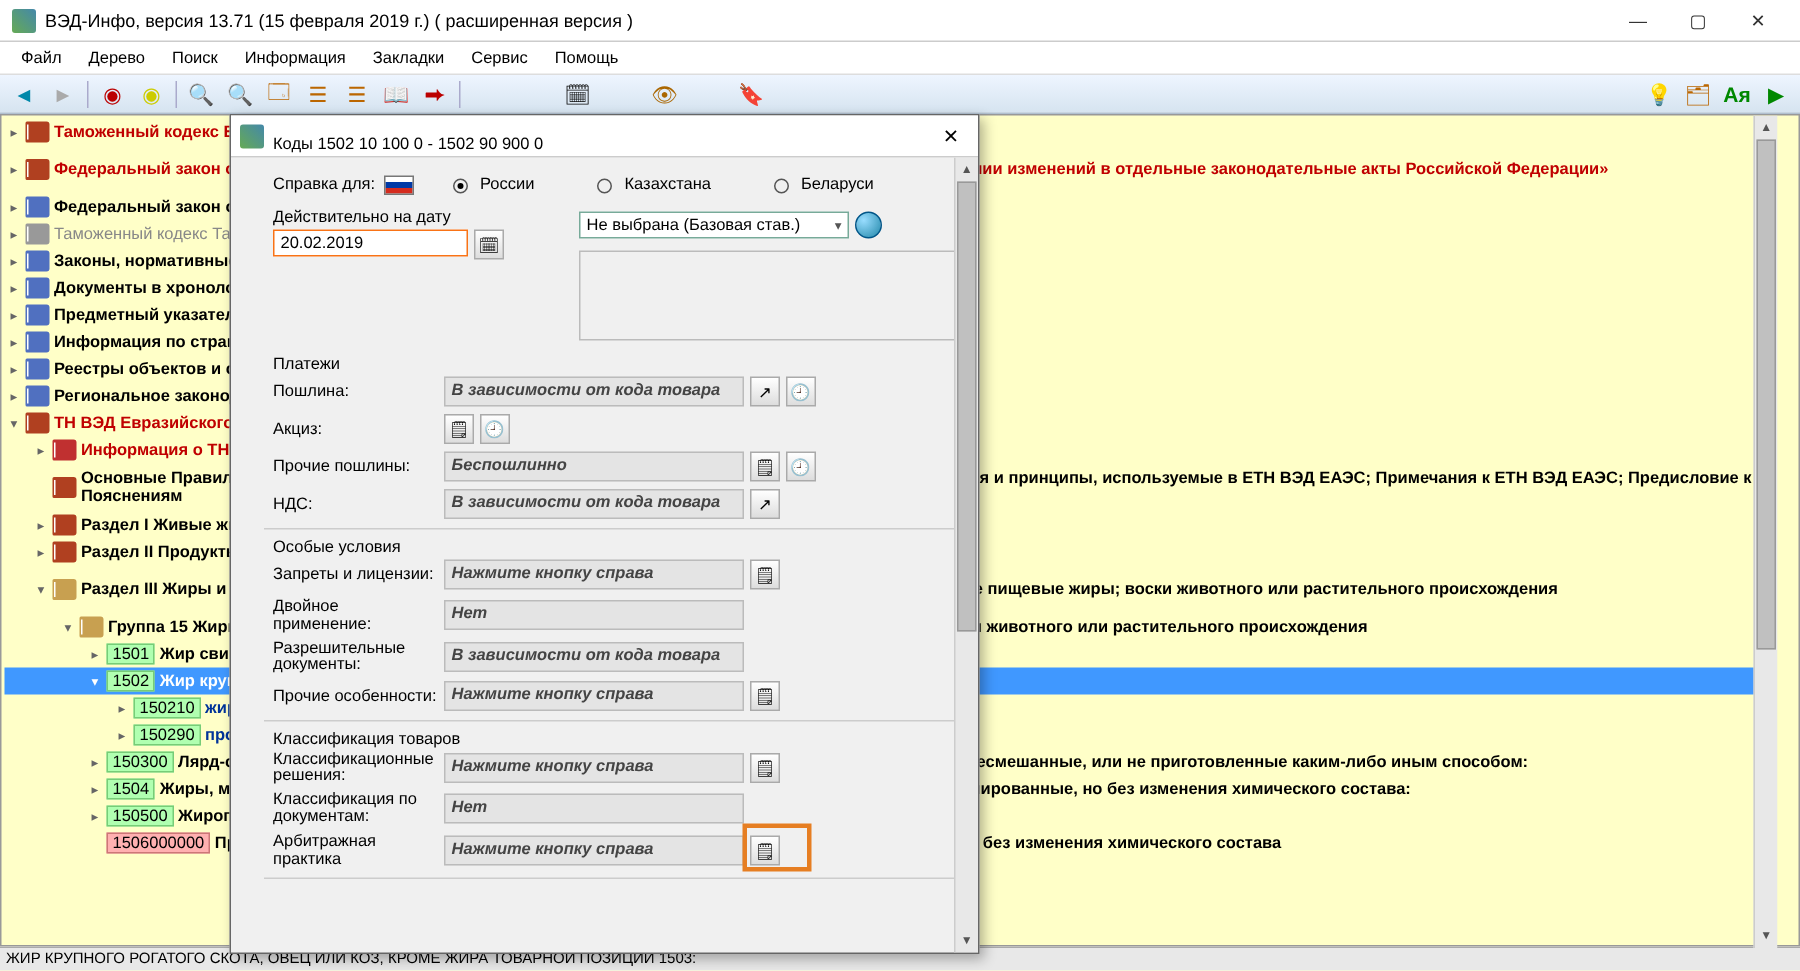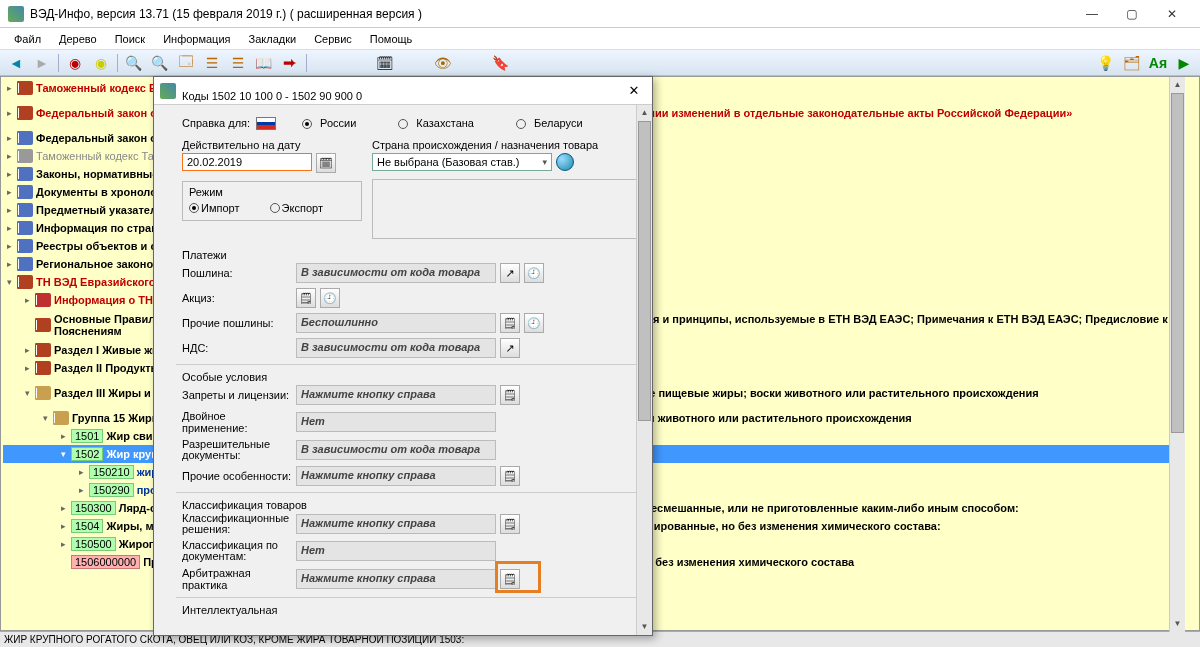--- a/index.html
+++ b/index.html
@@ -280,38 +280,29 @@
       <span class="radio-dot checked"></span>
         <span>России</span>
       <span style="width:30px"></span>
       <span class="radio-dot"></span>
         <span>Казахстана</span>
       <span style="width:30px"></span>
       <span class="radio-dot"></span>
         <span>Беларуси</span>
     </div>
 
-    <div style="display:flex; gap:10px; margin-top:4px">
+    <div style="display:flex; gap:24px; margin-top:4px">
       <div style="flex:0 0 180px">
         <div class="lbl">Действительно на дату</div>
         <div style="display:flex;gap:4px;margin-top:2px">
           <span class="input-box" style="width:130px">20.02.2019</span>
           <span class="mini-btn">🗓</span>
         </div>
-        <div class="group-box" style="margin-top:8px">
-          <div class="legend">Режим</div>
-          <div style="margin-top:4px">
-            <span class="radio-dot checked"></span><span>Импорт</span>
-            <span style="display:inline-block;width:24px"></span>
-            <span class="radio-dot"></span><span>Экспорт</span>
-          </div>
-        </div>
       </div>
       <div style="flex:1">
-        <div class="lbl">Страна происхождения / назначения товара</div>
         <div style="display:flex;gap:4px;margin-top:2px">
           <span class="dropdown-box" style="width:180px">
               <span>Не выбрана (Базовая став.)</span>
               <span class="chev">▾</span>
             </span>
           <span class="globe"></span>
         </div>
         <div class="group-box" style="margin-top:8px;height:60px"></div>
       </div>
     </div>
@@ -375,21 +366,20 @@
         <span class="value-box">Нет</span>
       </div>
     <div class="pay-row" style="position:relative">
         <span class="plabel">Арбитражная практика</span>
         <span class="value-box">Нажмите кнопку справа</span>
         <span class="mini-btn">🗒</span>
       <span class="hl-box" style="left:313px;top:-6px;width:46px;height:32px"></span>
     </div>
 
     <div style="height:1px;background:#ccc;margin:6px -6px"></div>
-    <div class="section-title">Интеллектуальная</div>
 
     <div class="scrollbar-v" style="top:0;bottom:0">
       <div class="arrow" style="top:0">▲</div>
       <div class="thumb" style="top:16px;height:300px"></div>
       <div class="arrow" style="bottom:0">▼</div>
     </div>
   </div>
 </div>
 
 </body></html>

